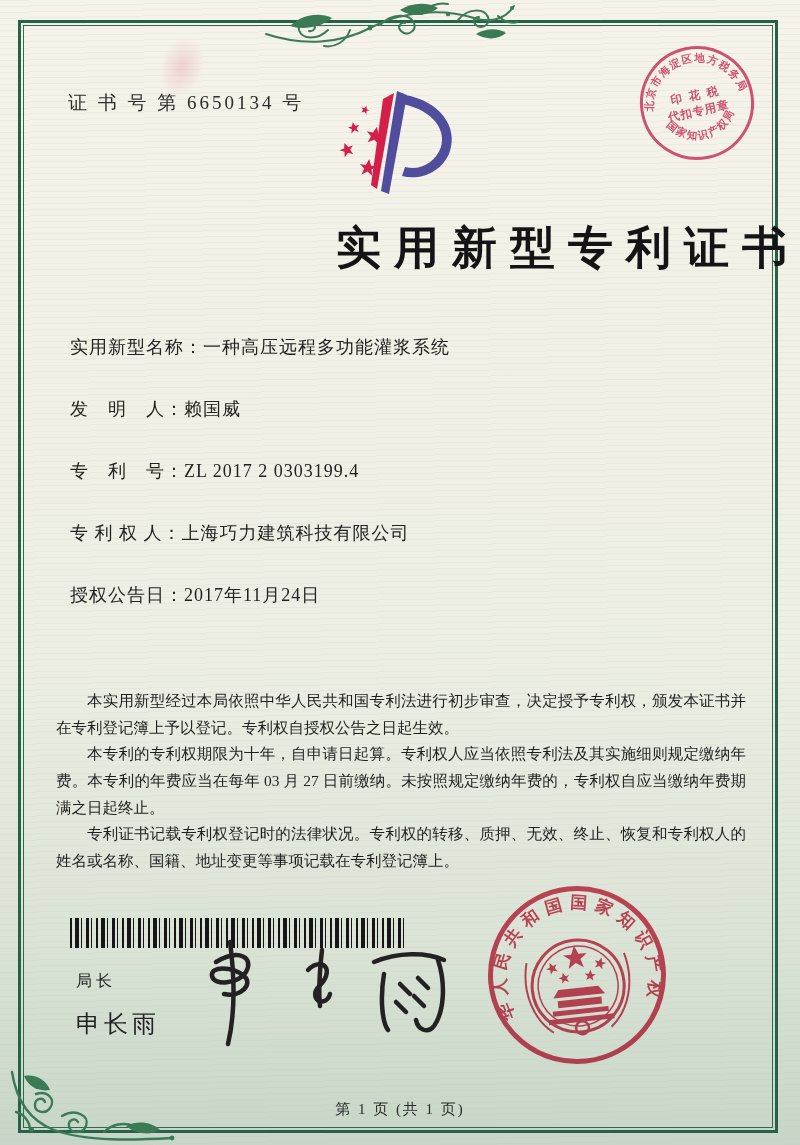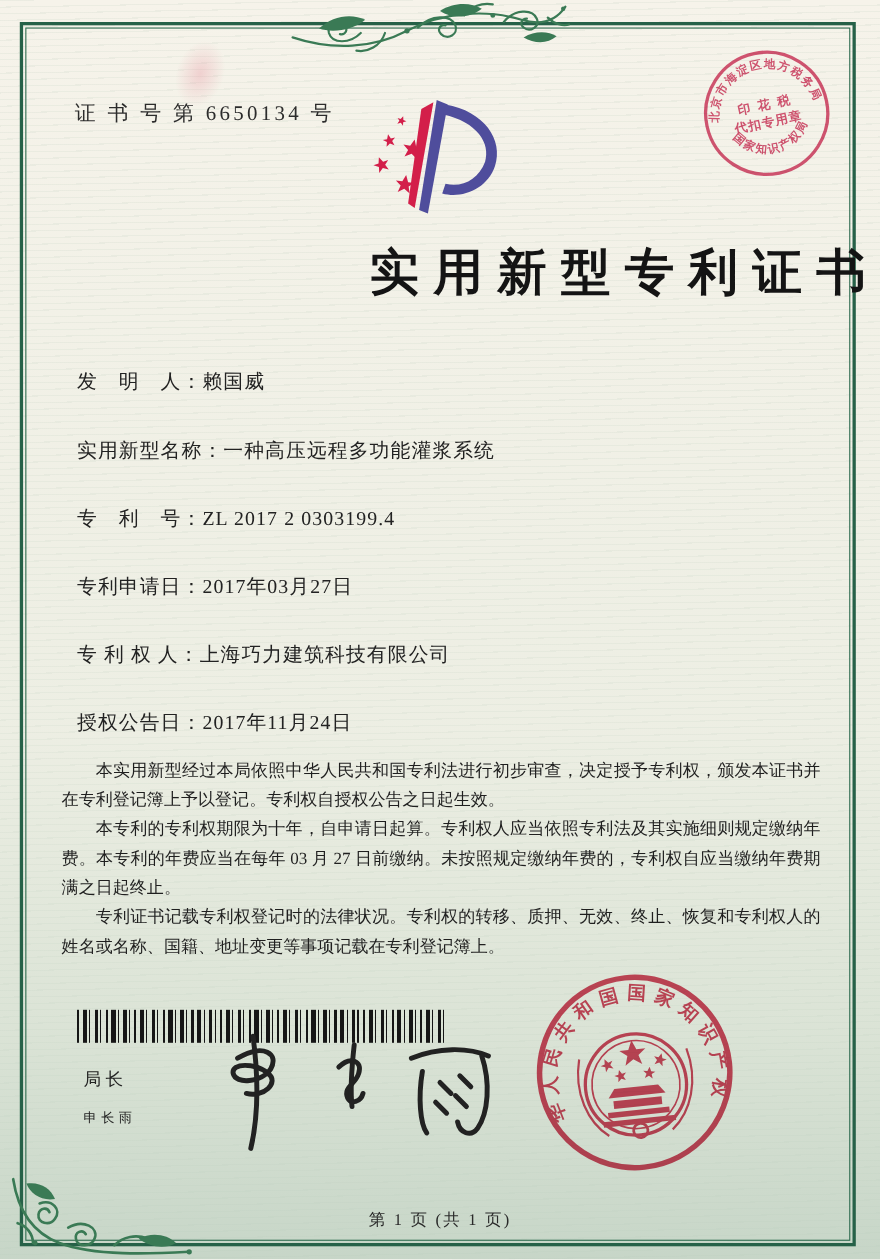--- a/index.html
+++ b/index.html
@@ -25,21 +25,21 @@
     letter-spacing:13px;color:#141414;text-indent:13px;}
   .fields{position:absolute;left:70px;top:335px;width:660px;}
   .field{height:62px;font-size:18px;letter-spacing:1px;color:#222;}
   .field .lab{white-space:pre;}
   .paragraphs{position:absolute;left:56px;top:688px;width:690px;font-size:15.5px;line-height:1.72;color:#1f1f1f;}
   .paragraphs p{margin:0;text-indent:2em;text-align:justify;}
   .barcode{position:absolute;left:70px;top:918px;width:336px;height:30px;
     background:repeating-linear-gradient(90deg,#161616 0 2px,rgba(0,0,0,0) 2px 5px,#161616 5px 9px,rgba(0,0,0,0) 9px 11px,#161616 11px 12px,rgba(0,0,0,0) 12px 16px,#161616 16px 19px,rgba(0,0,0,0) 19px 21px,#161616 21px 22px,rgba(0,0,0,0) 22px 26px);}
   .signer-role{position:absolute;left:76px;top:971px;font-size:16px;letter-spacing:4px;color:#222;
     font-family:Liberation Mono, monospace;}
-  .signer-name{position:absolute;left:76px;top:1008px;font-size:12px;letter-spacing:4px;color:#222;
+  .signer-name{position:absolute;left:76px;top:1008px;font-size:24px;letter-spacing:4px;color:#222;
     font-family:"Liberation Sans","DejaVu Sans",sans-serif;}
   .signature{position:absolute;left:188px;top:932px;width:272px;height:118px;}
   
   .tax-stamp{position:absolute;left:640px;top:46px;width:114px;height:114px;transform:rotate(-12deg);
     opacity:.92;mix-blend-mode:multiply;}
   .tax-stamp .ring{position:absolute;left:0;top:0;width:108px;height:108px;border:3px solid #d5486d;border-radius:50%;}
   
   .sipo-seal{position:absolute;left:488px;top:886px;width:178px;height:178px;transform:rotate(-6deg);
     opacity:.93;mix-blend-mode:multiply;}
   .sipo-seal .ring{position:absolute;left:0;top:0;width:168px;height:168px;border:5px solid #d23c55;border-radius:50%;}
@@ -129,30 +129,27 @@
       </text>
       <text x="57" y="53" text-anchor="middle" fill="#d5486d" font-size="11.5" font-weight="bold" letter-spacing="2">印 花 税</text>
       <text x="57" y="69" text-anchor="middle" fill="#d5486d" font-size="11.5" font-weight="bold" letter-spacing="1">代扣专用章</text>
     </svg>
   </div>
 
   <div class="title">实用新型专利证书</div>
 
   <div class="fields">
     <div class="field">
+      <span class="lab">实用新型名称：</span><span>一种高压远程多功能灌浆系统</span>
+    </div>
+    <div class="field">
       <span class="lab">发　明　人：</span><span>赖国威</span>
     </div>
     <div class="field">
-      <span class="lab">实用新型名称：</span><span>一种高压远程多功能灌浆系统</span>
-    </div>
-    <div class="field">
       <span class="lab">专　利　号：</span><span>ZL 2017 2 0303199.4</span>
-    </div>
-    <div class="field">
-      <span class="lab">专利申请日：</span><span>2017年03月27日</span>
     </div>
     <div class="field">
       <span class="lab">专 利 权 人：</span><span>上海巧力建筑科技有限公司</span>
     </div>
     <div class="field">
       <span class="lab">授权公告日：</span><span>2017年11月24日</span>
     </div>
   </div>
 
   <div class="paragraphs">

